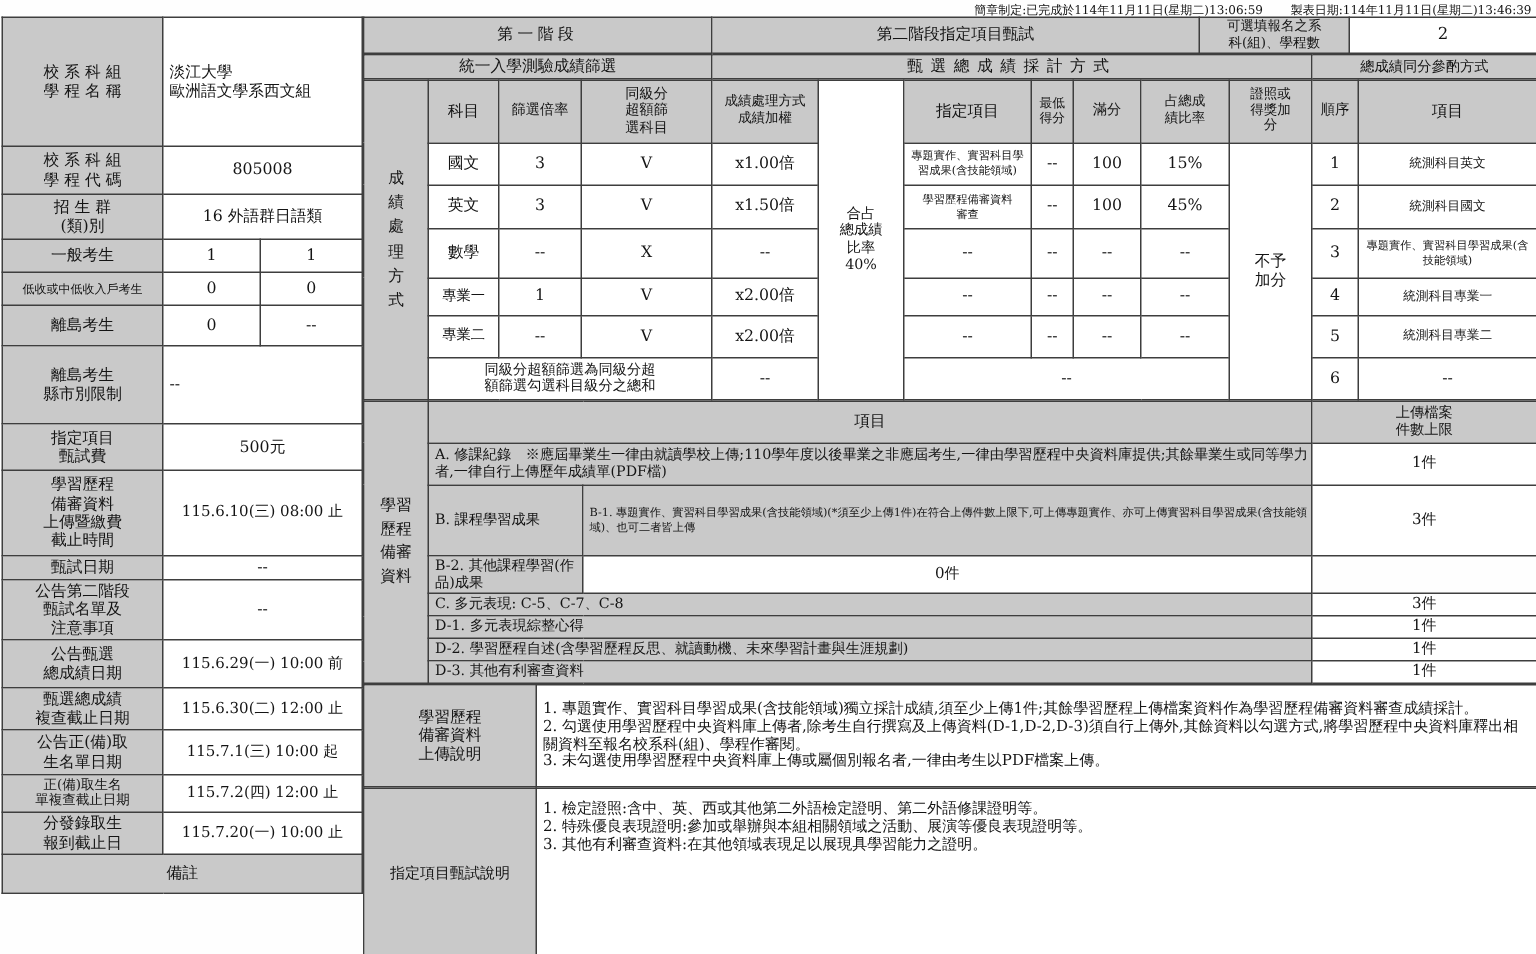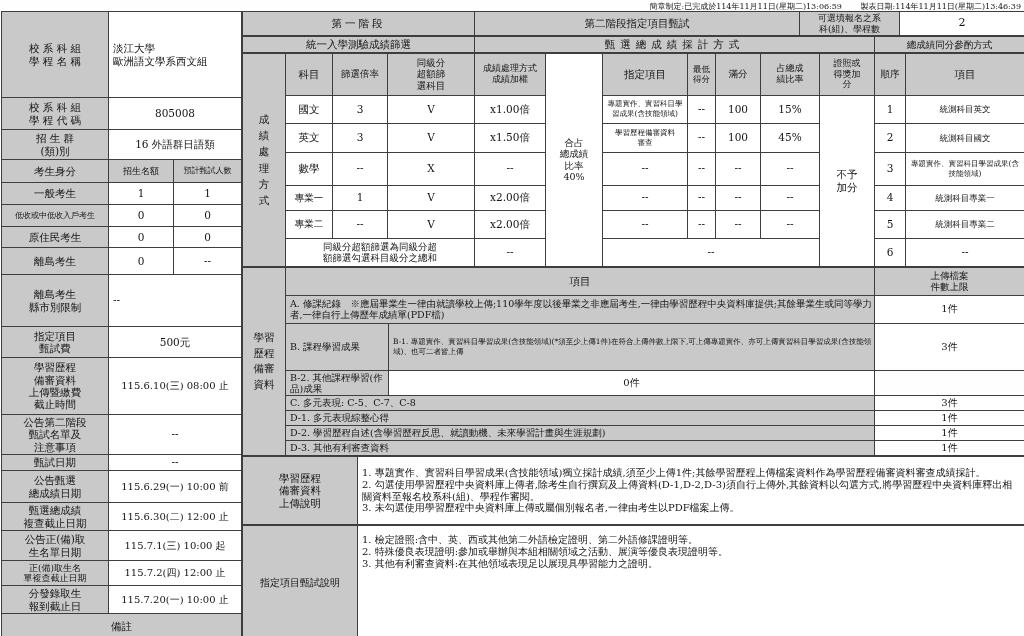--- a/index.html
+++ b/index.html
@@ -57,37 +57,27 @@
       <tr style="height:32px">
         <td class="g pre">校 系 科 組
 學 程 代 碼</td>
         <td class="w" colspan="2">805008</td>
       </tr>
       <tr style="height:30px">
         <td class="g pre">招 生 群
 (類)別</td>
         <td class="w" colspan="2">16 外語群日語類</td>
       </tr>
-      <tr style="height:23px">
-        <td class="g">考生身分</td>
-        <td class="g fs9">招生名額</td>
-        <td class="g fs8">預計甄試人數</td>
-      </tr>
       <tr style="height:22px">
         <td class="g">一般考生</td>
         <td class="w">1</td>
         <td class="w">1</td>
       </tr>
       <tr style="height:22px">
         <td class="g fs8">低收或中低收入戶考生</td>
-        <td class="w">0</td>
-        <td class="w">0</td>
-      </tr>
-      <tr style="height:21px">
-        <td class="g">原住民考生</td>
         <td class="w">0</td>
         <td class="w">0</td>
       </tr>
       <tr style="height:27px">
         <td class="g">離島考生</td>
         <td class="w">0</td>
         <td class="w">--</td>
       </tr>
       <tr style="height:52px">
         <td class="g pre">離島考生
@@ -99,28 +89,28 @@
 甄試費</td>
         <td class="w" colspan="2">500元</td>
       </tr>
       <tr style="height:57px">
         <td class="g pre">學習歷程
 備審資料
 上傳暨繳費
 截止時間</td>
         <td class="w fs10" colspan="2">115.6.10(三) 08:00 止</td>
       </tr>
+      <tr style="height:16px">
+        <td class="g">甄試日期</td>
+        <td class="w" colspan="2">--</td>
+      </tr>
       <tr style="height:37px">
         <td class="g pre">公告第二階段
 甄試名單及
 注意事項</td>
-        <td class="w" colspan="2">--</td>
-      </tr>
-      <tr style="height:16px">
-        <td class="g">甄試日期</td>
         <td class="w" colspan="2">--</td>
       </tr>
       <tr style="height:32px">
         <td class="g pre">公告甄選
 總成績日期</td>
         <td class="w fs10" colspan="2">115.6.29(一) 10:00 前</td>
       </tr>
       <tr style="height:28px">
         <td class="g pre">甄選總成績
 複查截止日期</td>

